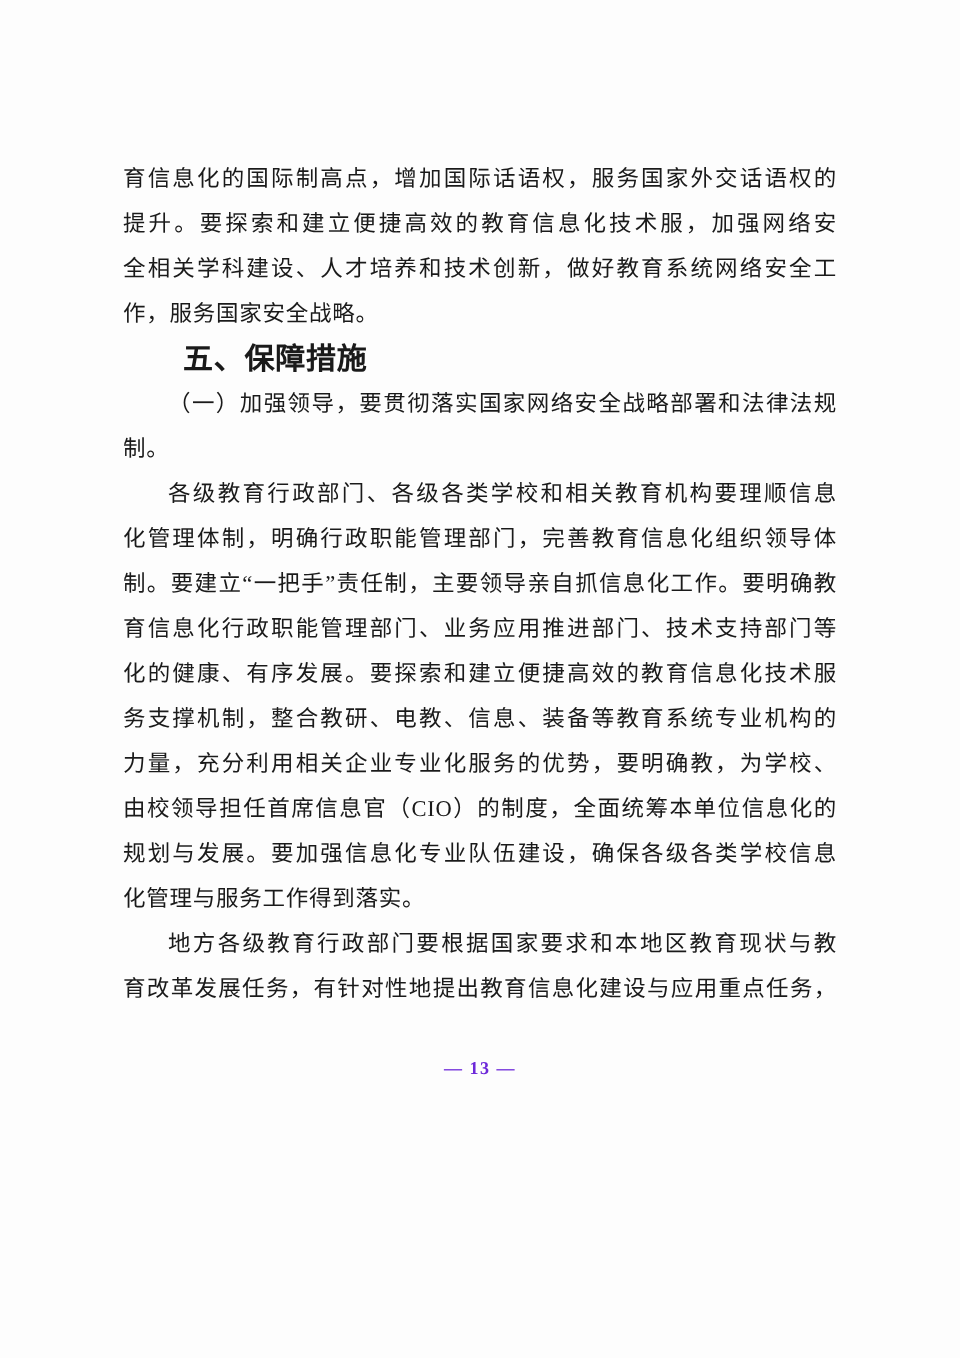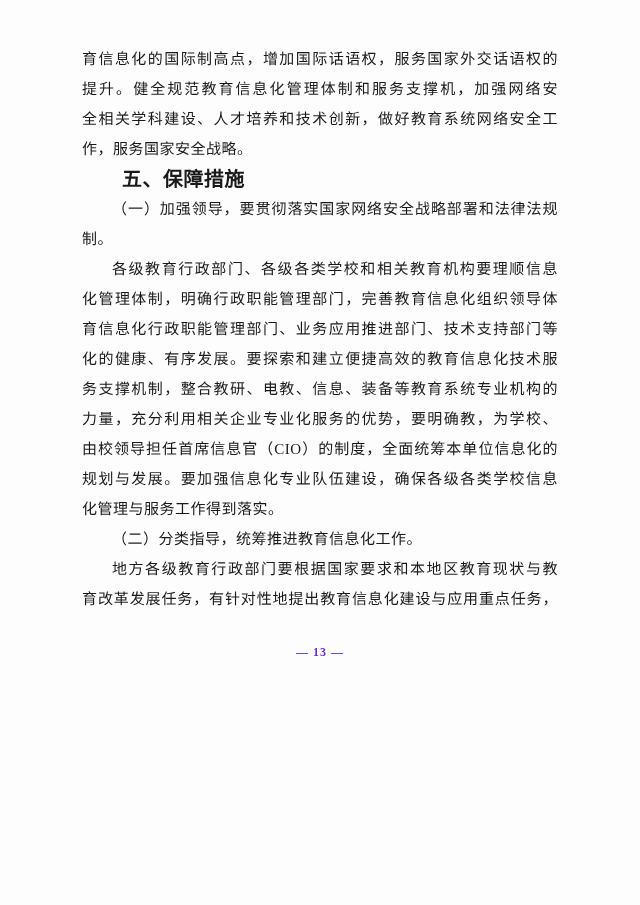--- a/index.html
+++ b/index.html
@@ -11,21 +11,21 @@
     background: #f6f6f6;
   }
   .page {
     position: relative;
     width: 640px;
     height: 905px;
     box-sizing: border-box;
     background: #fdfdfd;
     color: #1a1a1a;
     font-family: "Liberation Serif", "DejaVu Serif", serif;
-    padding: 44px 82px 0 82px;
+    padding: 105px 82px 0 82px;
   }
   .ln {
     height: 30px;
     line-height: 30px;
     font-size: 15px;
     letter-spacing: 0.5px;
     overflow: hidden;
   }
   
   .j {
@@ -56,40 +56,40 @@
     color: #6d28d9;
   }
 </style>
 </head>
 <body>
 
 <div class="page">
   <main>
 
     <div class="ln j">育信息化的国际制高点，增加国际话语权，服务国家外交话语权的</div>
-    <div class="ln j">提升。健全规范教育信息化管理体制和服务支撑机，加强网络安</div>
+    <div class="ln j">提升。要探索和建立便捷高效的教育信息化技术服，加强网络安</div>
     <div class="ln j">全相关学科建设、人才培养和技术创新，做好教育系统网络安全工</div>
     <div class="ln">作，服务国家安全战略。</div>
 
     <h2 class="ln heading ind" style="margin:0;">五、保障措施</h2>
 
     <div class="ln j ind kai">（一）加强领导，要贯彻落实国家网络安全战略部署和法律法规</div>
     <div class="ln kai">制。</div>
 
     <div class="ln j ind">各级教育行政部门、各级各类学校和相关教育机构要理顺信息</div>
     <div class="ln j">化管理体制，明确行政职能管理部门，完善教育信息化组织领导体</div>
+    <div class="ln j">制。要建立“一把手”责任制，主要领导亲自抓信息化工作。要明确教</div>
     <div class="ln j">育信息化行政职能管理部门、业务应用推进部门、技术支持部门等</div>
     <div class="ln j">化的健康、有序发展。要探索和建立便捷高效的教育信息化技术服</div>
     <div class="ln j">务支撑机制，整合教研、电教、信息、装备等教育系统专业机构的</div>
     <div class="ln j">力量，充分利用相关企业专业化服务的优势，要明确教，为学校、</div>
     <div class="ln j">由校领导担任首席信息官（CIO）的制度，全面统筹本单位信息化的</div>
     <div class="ln j">规划与发展。要加强信息化专业队伍建设，确保各级各类学校信息</div>
     <div class="ln">化管理与服务工作得到落实。</div>
 
-    <div class="ln ind kai">（二）分类指导，统筹推进教育信息化工作。</div>
 
     <div class="ln j ind">地方各级教育行政部门要根据国家要求和本地区教育现状与教</div>
     <div class="ln j">育改革发展任务，有针对性地提出教育信息化建设与应用重点任务，</div>
 
   </main>
 
   <footer class="footer">
     <span class="page-num">— 13 —</span>
   </footer>
 </div>

